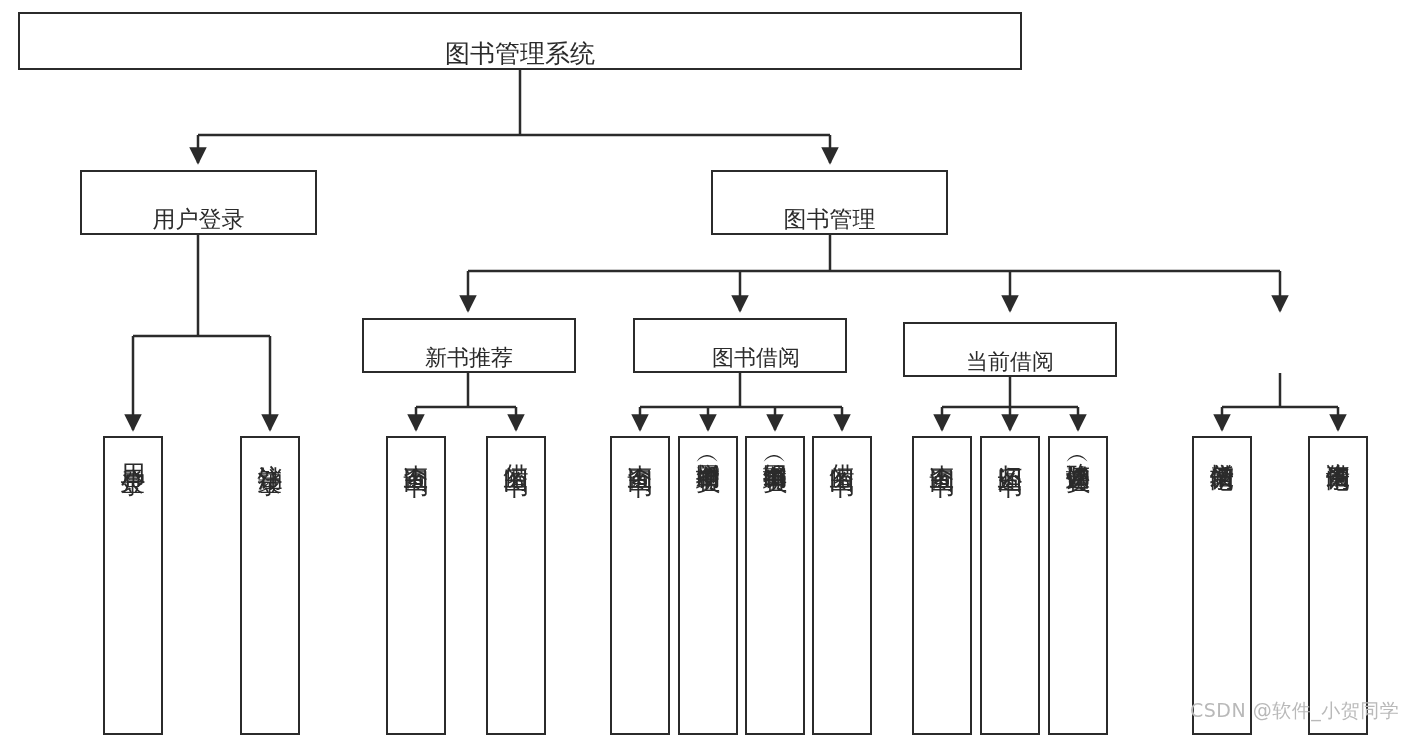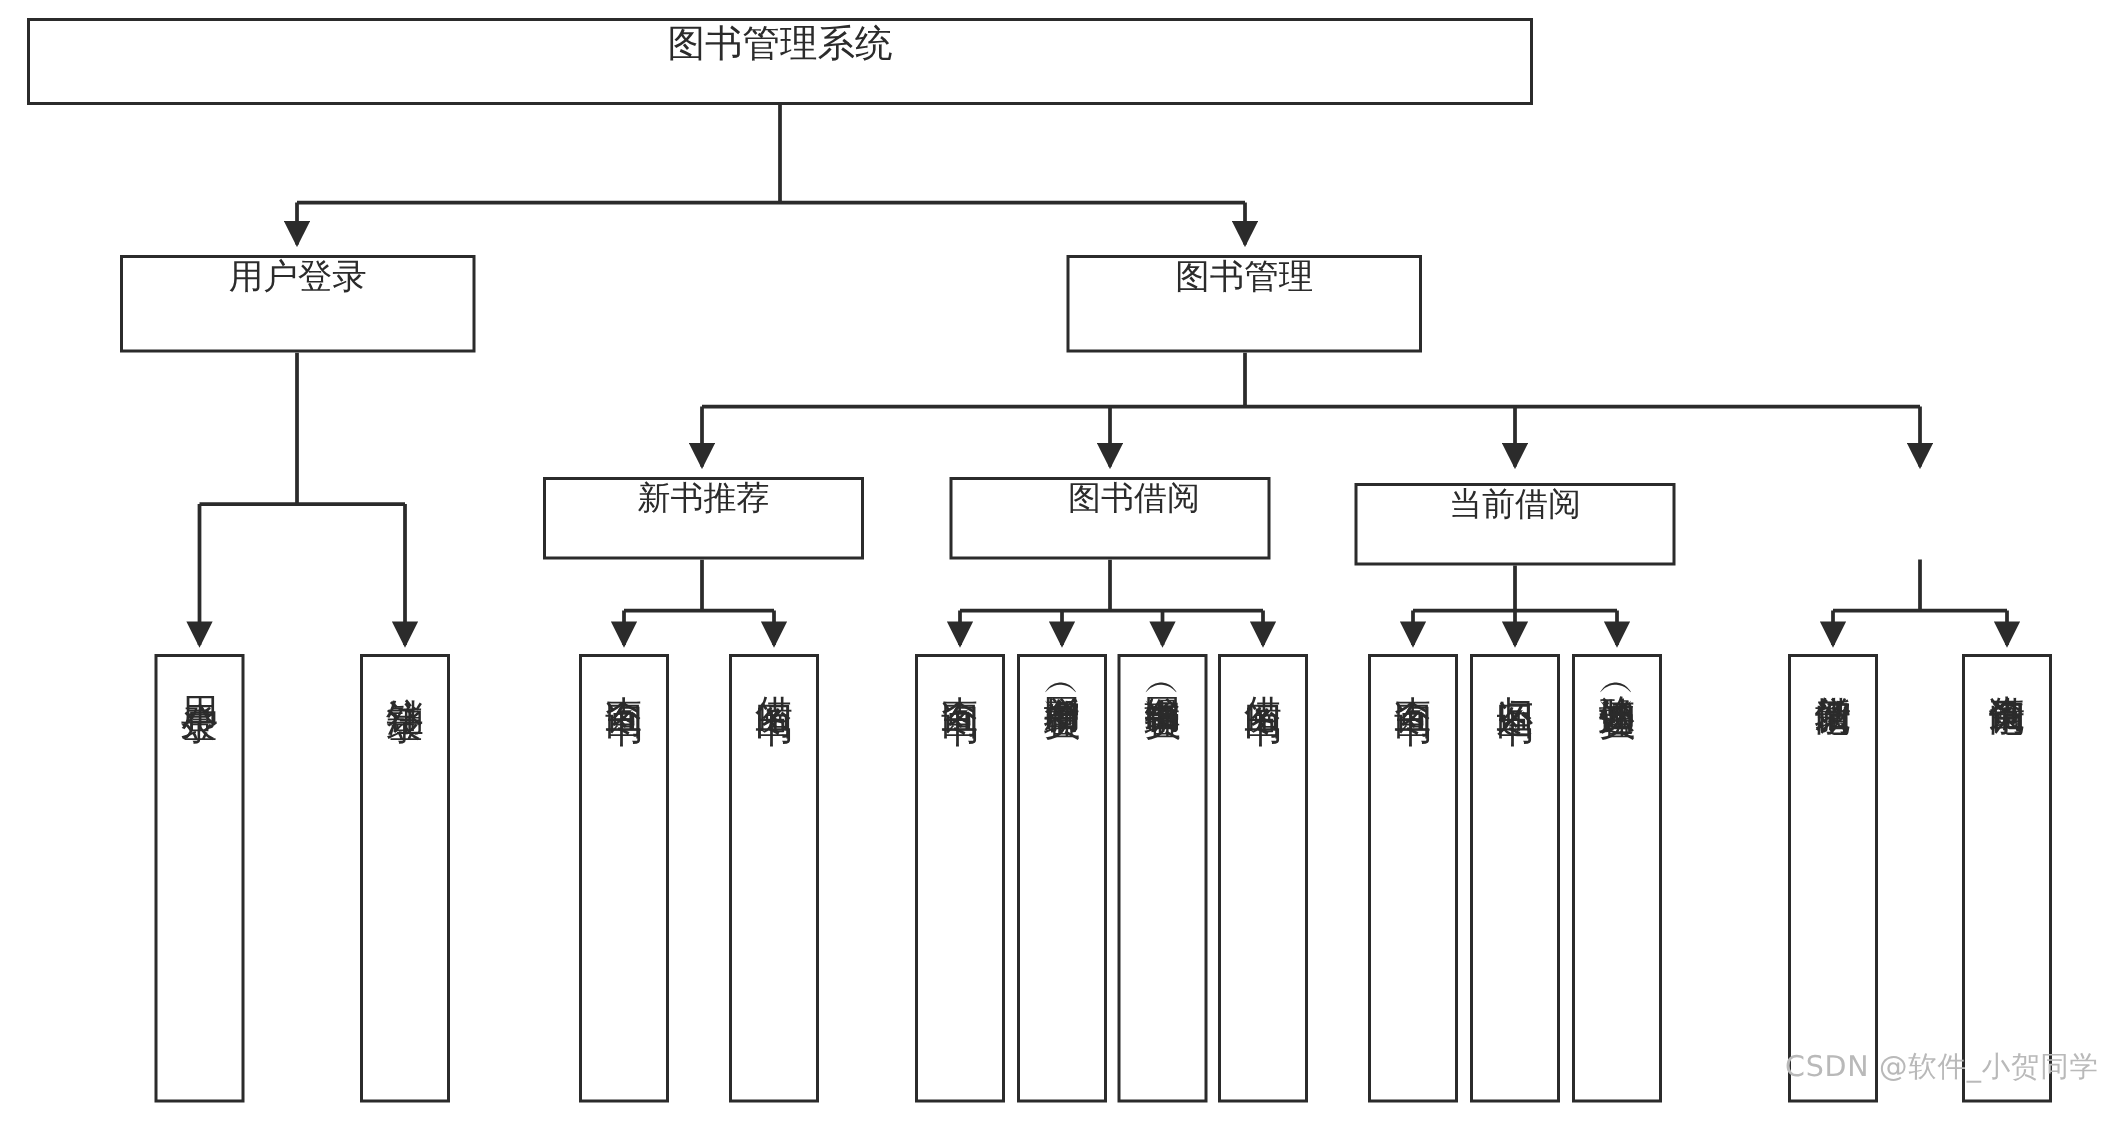--- a/index.html
+++ b/index.html
@@ -23,21 +23,21 @@
     top: 0;
     width: 1405px;
     height: 747px;
     pointer-events: none;
   }
   .node {
     position: absolute;
     border: 2.5px solid #2b2b2b;
     background: #ffffff;
     display: flex;
-    align-items: flex-start;
+    align-items: flex-end;
     justify-content: center;
     color: #2b2b2b;
   }
   .node-label {
     display: block;
     text-align: center;
     color: #2b2b2b;
     line-height: 1.18;
   }
   

